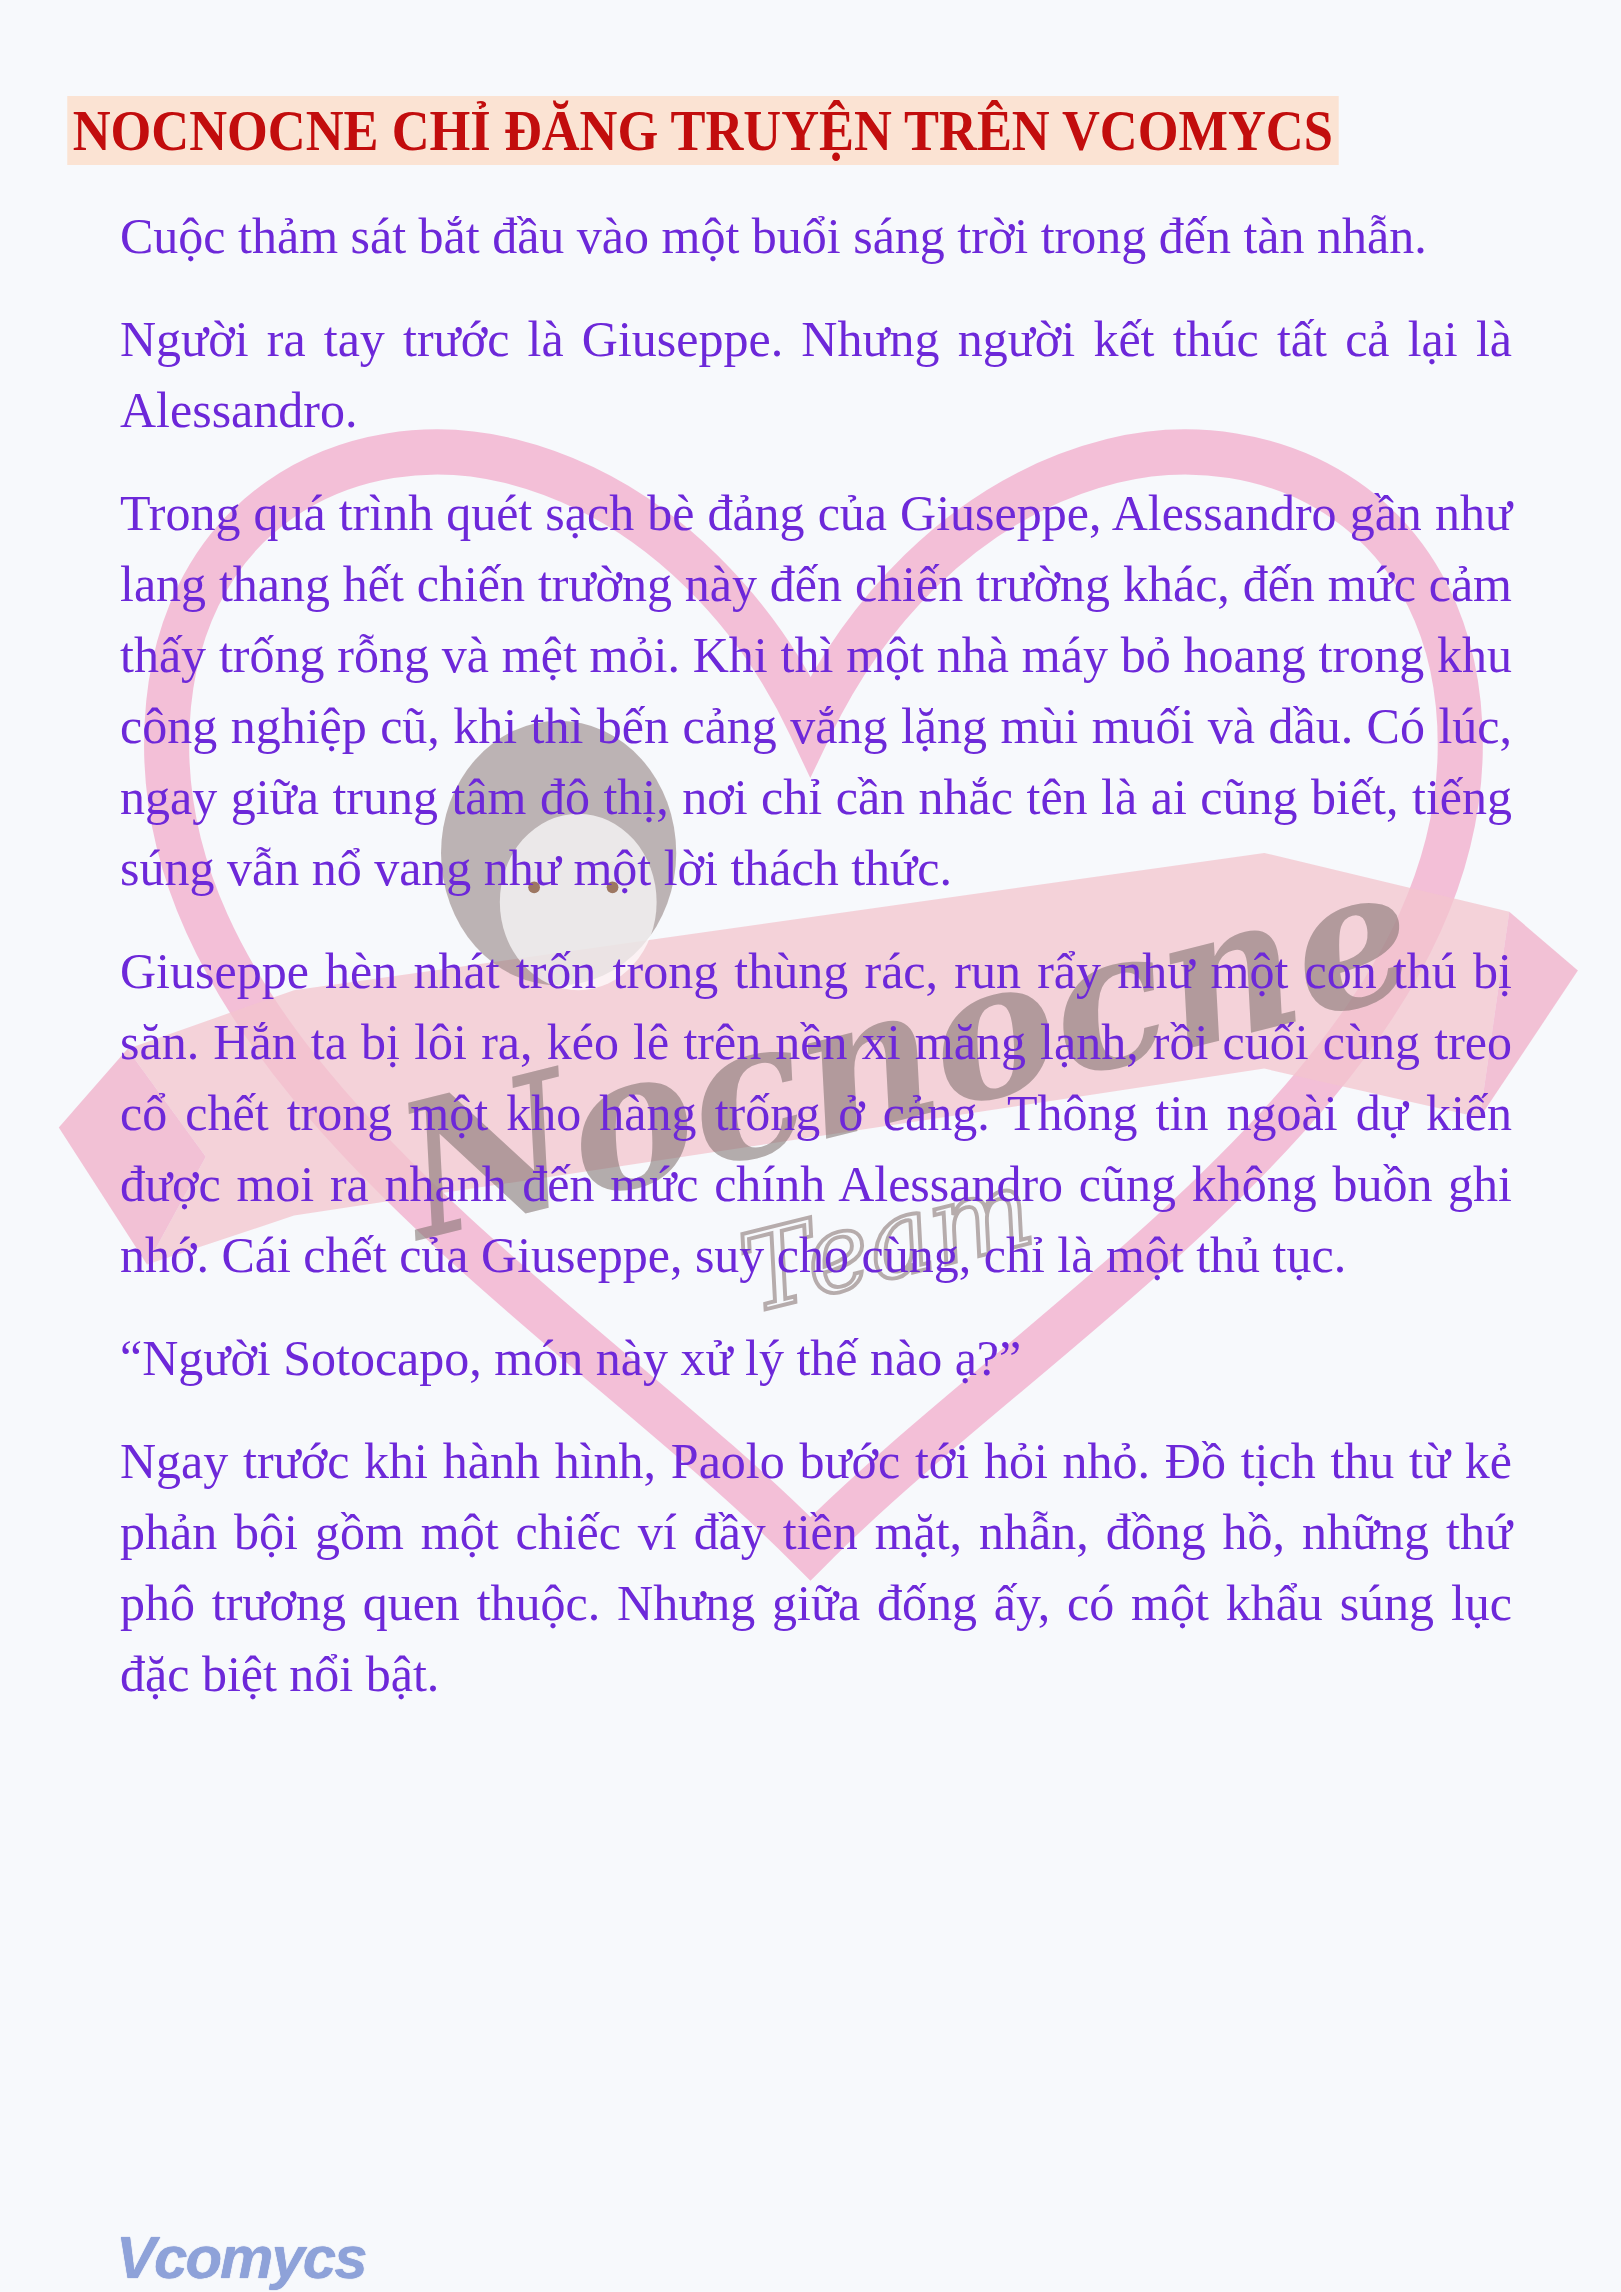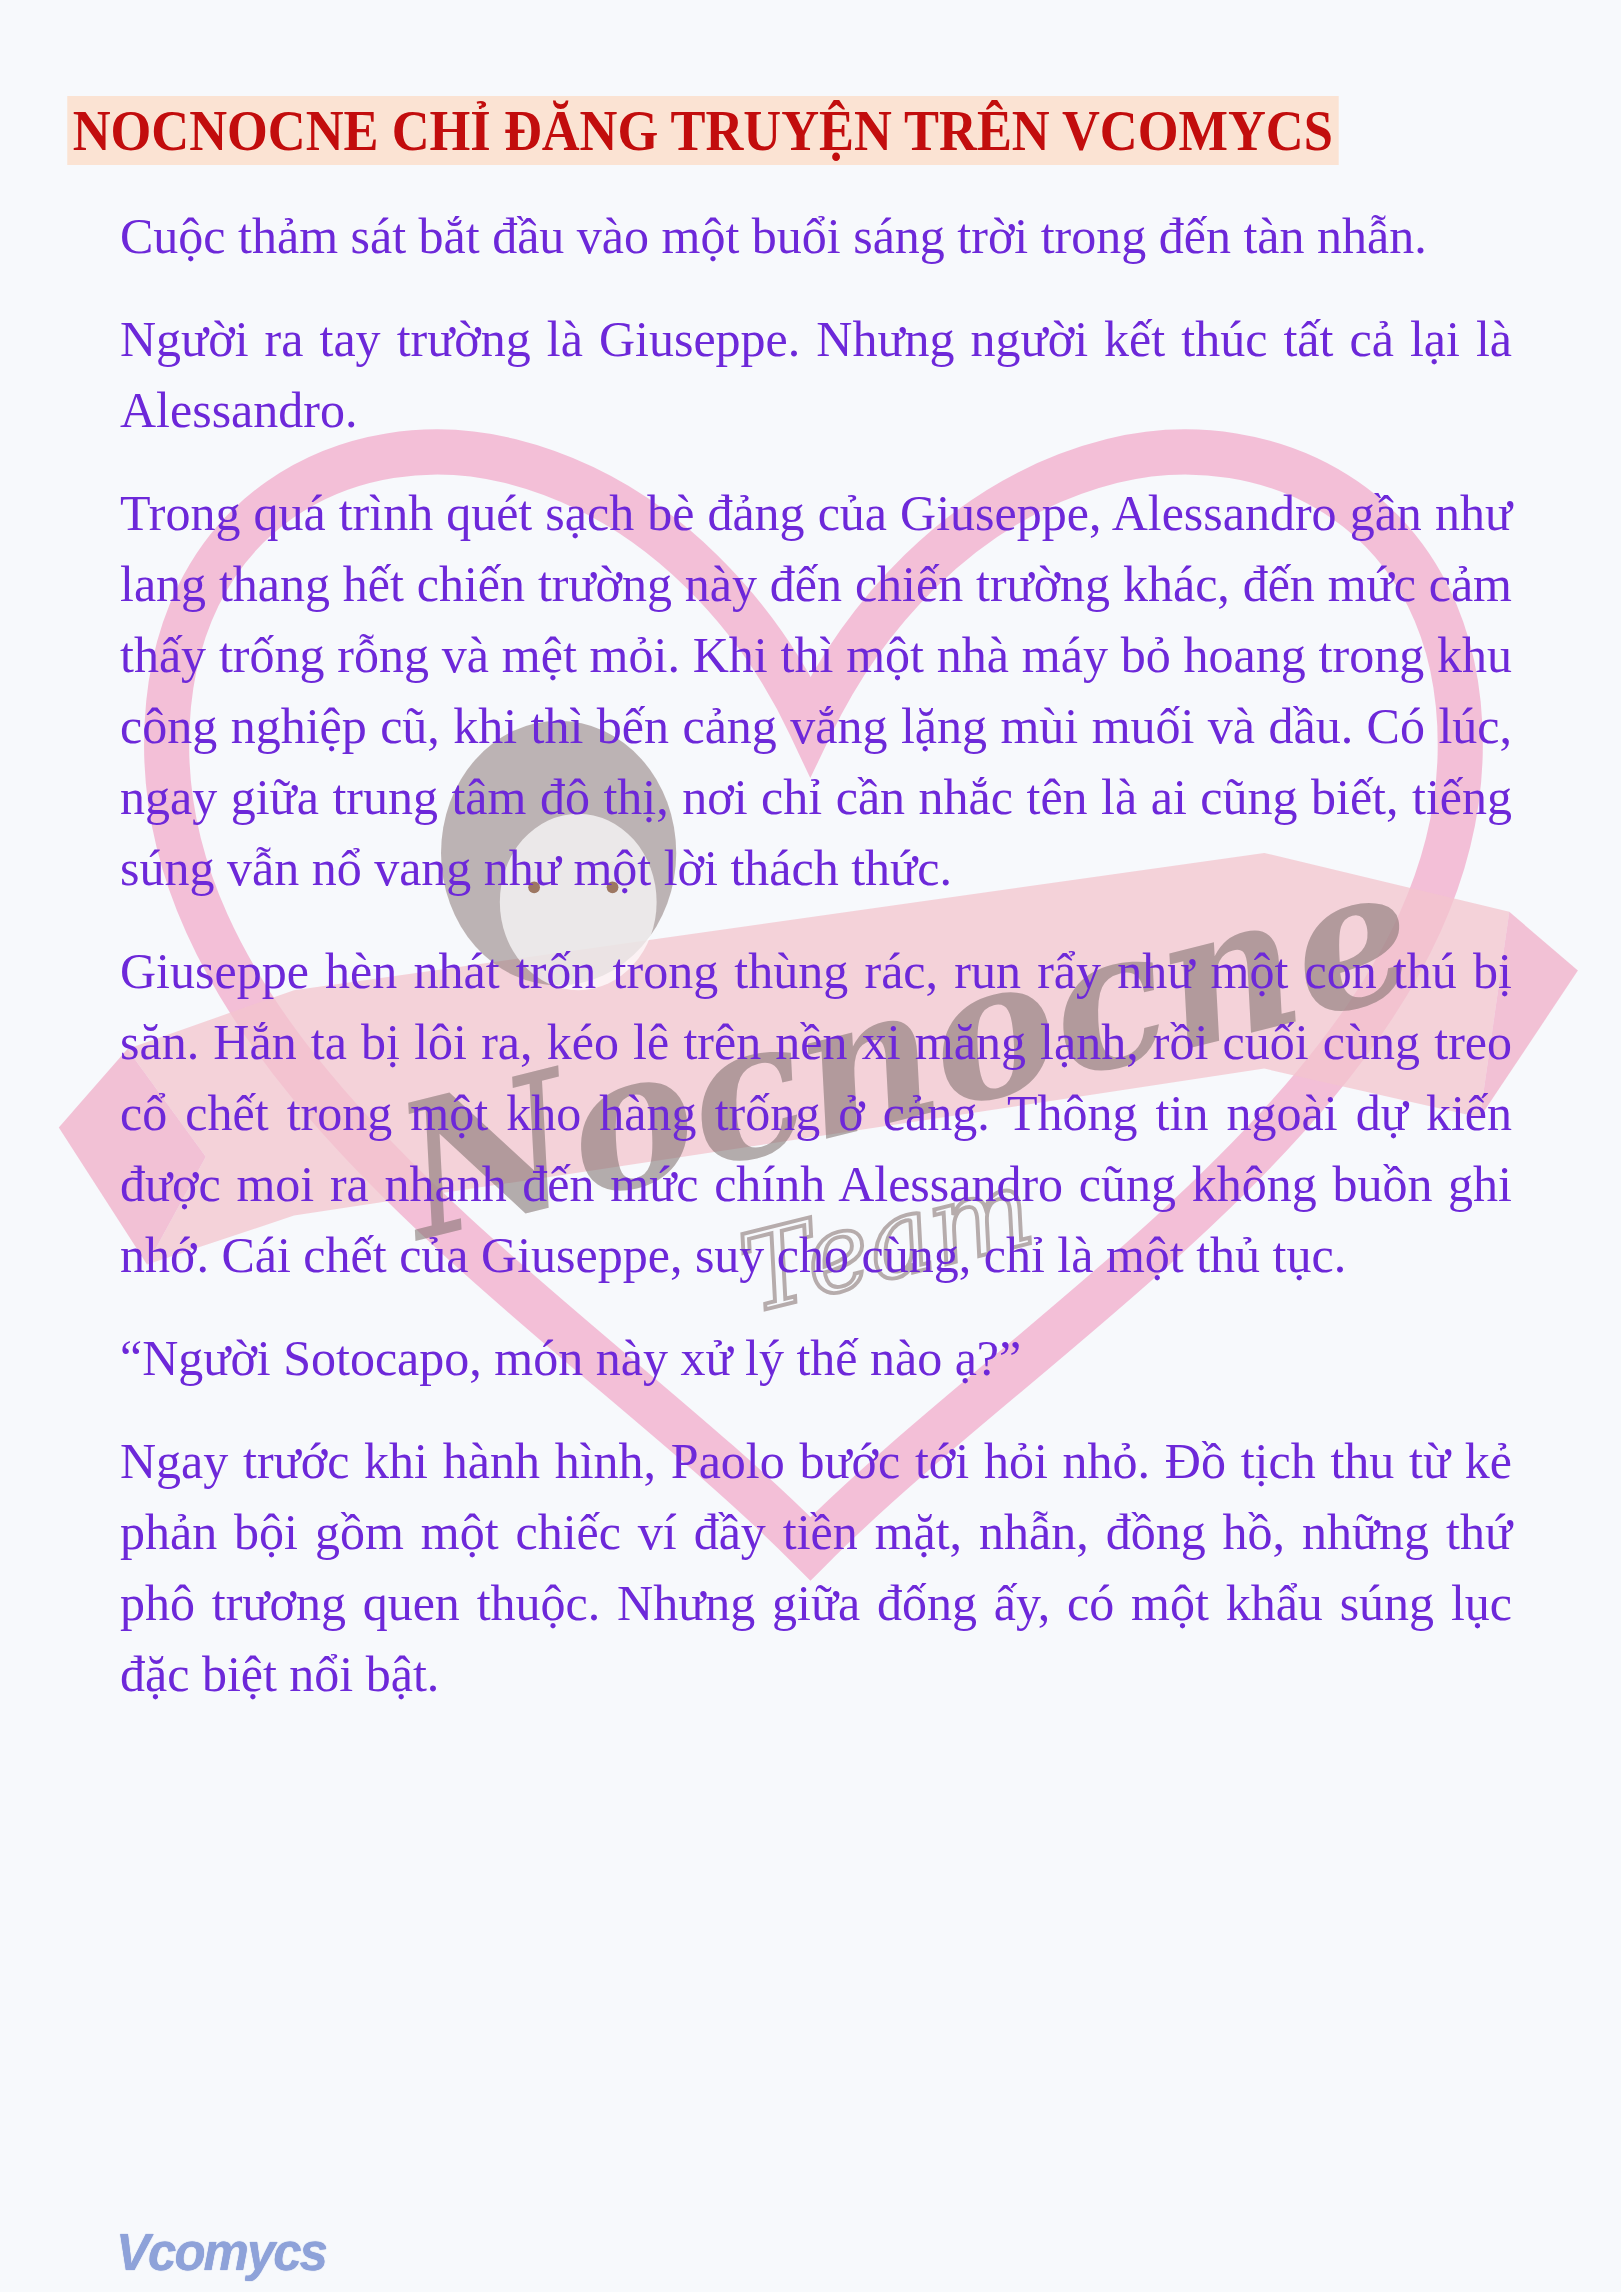--- a/index.html
+++ b/index.html
@@ -33,21 +33,21 @@
       color: #6d28d9;
       font-size: 50px;
       line-height: 71px;
       text-align: justify;
     }
     .content p { margin: 0 0 32px 0; }
     .logo {
       position: absolute; left: 116px; top: 2223px;
       font-family: "Liberation Sans", sans-serif;
       font-style: italic; font-weight: bold;
-      font-size: 51px; color: #8ea2d9;
+      font-size: 60px; color: #8ea2d9;
       letter-spacing: -2px;
       text-shadow: 0 0 1px #6f86c9;
     }
   </style>
 </head>
 <body>
 
 <svg class="watermark" viewBox="0 0 1654 2339">
 
   <path d="M 827 1580 C 600 1350, 170 1100, 170 760 C 170 520, 360 430, 520 470 C 680 510, 780 640, 827 740 C 875 640, 975 510, 1135 470 C 1295 430, 1490 520, 1490 760 C 1490 1100, 1055 1350, 827 1580 Z" fill="none" stroke="#f2b8d3" stroke-width="46" opacity="0.9"></path>
@@ -64,21 +64,21 @@
   <text x="400" y="1170" transform="rotate(-14 800 1100)" font-family="DejaVu Serif, serif" font-weight="bold" font-style="italic" font-size="190" fill="#7d6e6c" opacity="0.55">Nocnocne</text>
   <text x="760" y="1330" transform="rotate(-14 800 1300)" font-family="DejaVu Serif, serif" font-style="italic" font-size="110" fill="none" stroke="#8c7a78" stroke-width="4" opacity="0.6">Team</text>
 </svg>
 
 <div class="title-wrap">
   <span class="title">NOCNOCNE CHỈ ĐĂNG TRUYỆN TRÊN VCOMYCS</span>
 </div>
 
 <div class="content">
   <p>Cuộc thảm sát bắt đầu vào một buổi sáng trời trong đến tàn nhẫn.</p>
-  <p>Người ra tay trường là Giuseppe. Nhưng người kết thúc tất cả lại là Alessandro.</p>
+  <p>Người ra tay trước là Giuseppe. Nhưng người kết thúc tất cả lại là Alessandro.</p>
   <p>Trong quá trình quét sạch bè đảng của Giuseppe, Alessandro gần như lang thang hết chiến trường này đến chiến trường khác, đến mức cảm thấy trống rỗng và mệt mỏi. Khi thì một nhà máy bỏ hoang trong khu công nghiệp cũ, khi thì bến cảng vắng lặng mùi muối và dầu. Có lúc, ngay giữa trung tâm đô thị, nơi chỉ cần nhắc tên là ai cũng biết, tiếng súng vẫn nổ vang như một lời thách thức.</p>
   <p>Giuseppe hèn nhát trốn trong thùng rác, run rẩy như một con thú bị săn. Hắn ta bị lôi ra, kéo lê trên nền xi măng lạnh, rồi cuối cùng treo cổ chết trong một kho hàng trống ở cảng. Thông tin ngoài dự kiến được moi ra nhanh đến mức chính Alessandro cũng không buồn ghi nhớ. Cái chết của Giuseppe, suy cho cùng, chỉ là một thủ tục.</p>
   <p>“Người Sotocapo, món này xử lý thế nào ạ?”</p>
   <p>Ngay trước khi hành hình, Paolo bước tới hỏi nhỏ. Đồ tịch thu từ kẻ phản bội gồm một chiếc ví đầy tiền mặt, nhẫn, đồng hồ, những thứ phô trương quen thuộc. Nhưng giữa đống ấy, có một khẩu súng lục đặc biệt nổi bật.</p>
 </div>
 
 <div class="logo">Vcomycs</div>
 
 
 </body></html>

